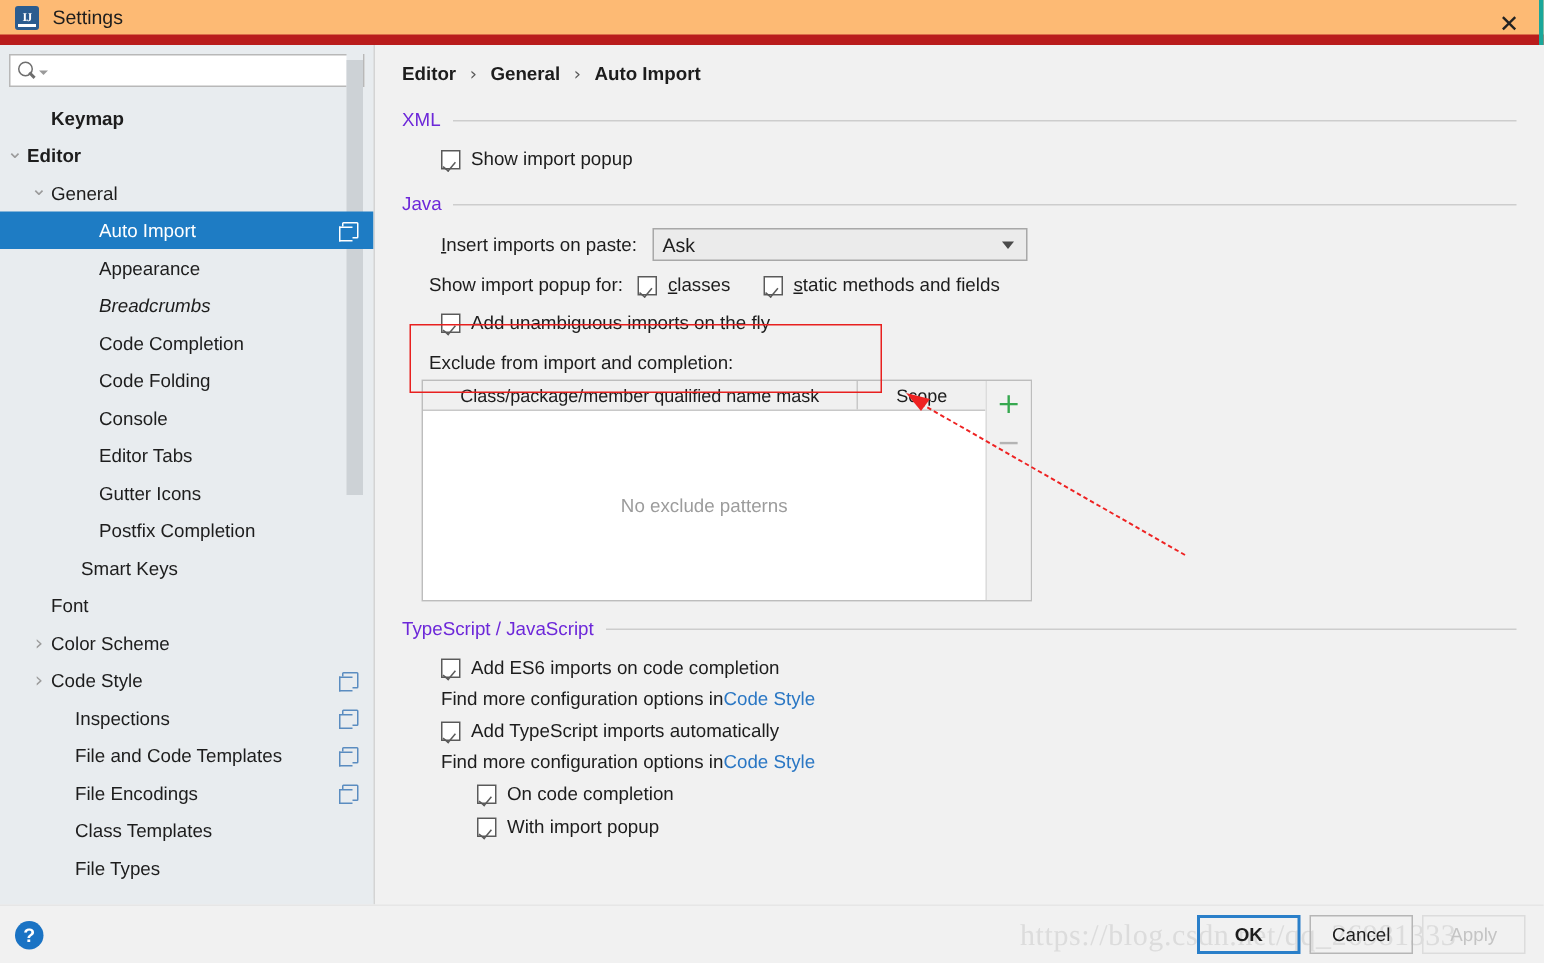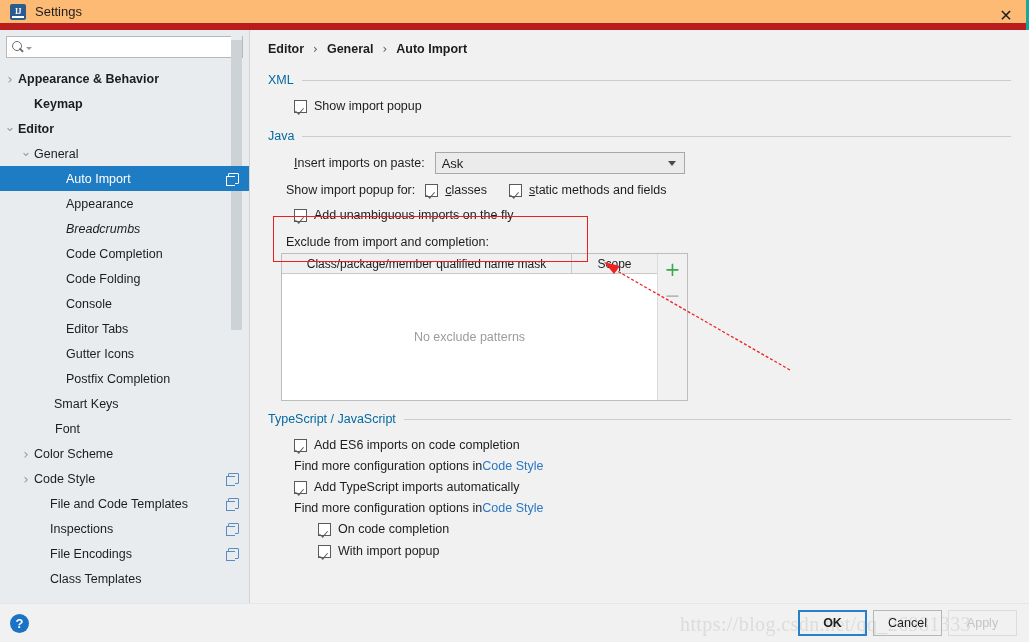--- a/index.html
+++ b/index.html
@@ -222,21 +222,21 @@
     font-family: "DejaVu Sans", sans-serif;
   }
 
   .section {
     display: flex;
     align-items: center;
     margin-bottom: 8px;
   }
   .section-title {
     font-size: 12.5px;
-    color: #0369a1;
+    color: #6d28d9;
     padding-right: 8px;
     white-space: nowrap;
   }
   .section-line {
     flex: 1;
     height: 1px;
     background: #cdcdcd;
   }
 
   .cb-row {
@@ -470,24 +470,20 @@
         <div class="mag"></div>
         <div class="mag-tri"></div>
         <input class="search-input" type="text" placeholder="" style="">
       </div>
     </div>
 
     <div class="sb-track"></div>
     <div class="sb-thumb"></div>
 
     <div class="tree" id="tree-container">
-        <div class="tree-item bold" style="padding-left: 2px;">
-          <span class="twisty closed"></span>
-          <span class="tree-label">Appearance &amp; Behavior</span>
-        </div>
         <div class="tree-item bold" style="padding-left: 18px;">
           <span class="twisty"></span>
           <span class="tree-label">Keymap</span>
         </div>
         <div class="tree-item bold" style="padding-left: 2px;">
           <span class="twisty open"></span>
           <span class="tree-label">Editor</span>
         </div>
         <div class="tree-item" style="padding-left: 18px;">
           <span class="twisty open"></span>
@@ -527,41 +523,41 @@
           <span class="tree-label">Gutter Icons</span>
         </div>
         <div class="tree-item" style="padding-left: 50px;">
           <span class="twisty"></span>
           <span class="tree-label">Postfix Completion</span>
         </div>
         <div class="tree-item" style="padding-left: 38px;">
           <span class="twisty"></span>
           <span class="tree-label">Smart Keys</span>
         </div>
-        <div class="tree-item" style="padding-left: 39px;">
+        <div class="tree-item" style="padding-left: 18px;">
           <span class="twisty"></span>
           <span class="tree-label">Font</span>
         </div>
         <div class="tree-item" style="padding-left: 18px;">
           <span class="twisty closed"></span>
           <span class="tree-label">Color Scheme</span>
         </div>
         <div class="tree-item" style="padding-left: 18px;">
           <span class="twisty closed"></span>
           <span class="tree-label">Code Style</span>
           <span class="copy-ic"></span>
         </div>
         <div class="tree-item" style="padding-left: 34px;">
           <span class="twisty"></span>
+          <span class="tree-label">Inspections</span>
+          <span class="copy-ic"></span>
+        </div>
+        <div class="tree-item" style="padding-left: 34px;">
+          <span class="twisty"></span>
           <span class="tree-label">File and Code Templates</span>
-          <span class="copy-ic"></span>
-        </div>
-        <div class="tree-item" style="padding-left: 34px;">
-          <span class="twisty"></span>
-          <span class="tree-label">Inspections</span>
           <span class="copy-ic"></span>
         </div>
         <div class="tree-item" style="padding-left: 34px;">
           <span class="twisty"></span>
           <span class="tree-label">File Encodings</span>
           <span class="copy-ic"></span>
         </div>
         <div class="tree-item" style="padding-left: 34px;">
           <span class="twisty"></span>
           <span class="tree-label">Class Templates</span>

